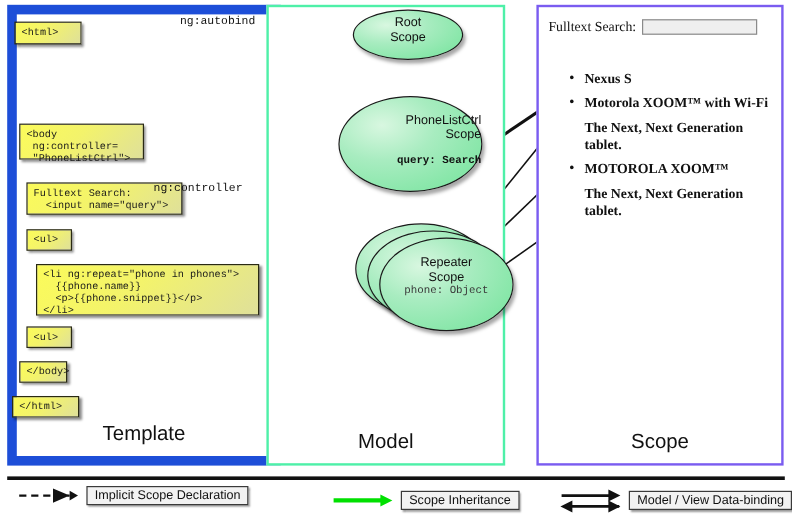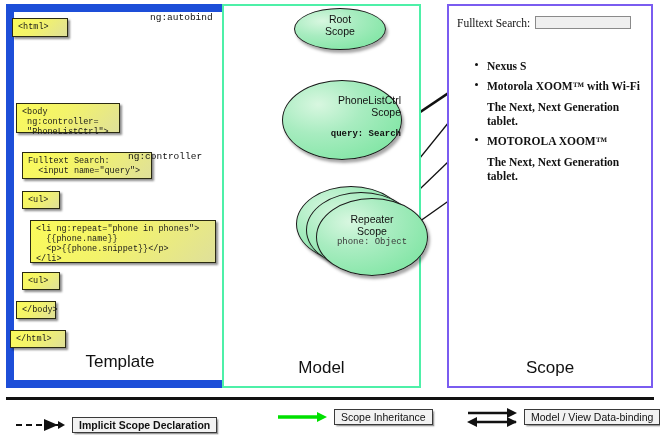--- a/index.html
+++ b/index.html
@@ -85,21 +85,21 @@
   
   .legend-rule{position:absolute;left:6px;top:397px;width:648px;height:3px;background:#111;}
   .legend{position:absolute;left:0;top:405px;width:660px;height:30px;}
   .legend-item{position:absolute;display:flex;align-items:center;gap:6px;}
   .legend-box{
     border:1px solid #3a3a3a;background:#f2f2f2;
     box-shadow:1.5px 1.5px 1.5px rgba(0,0,0,.4);
     padding:1px 6px;font-size:10.5px;color:#111;
     font-family:"Liberation Sans", sans-serif;white-space:nowrap;
   }
-  .lg1{left:14px;top:12px;font-weight:bold;}
+  .lg1{left:14px;top:0;}
   .lg2{left:276px;top:4px;}
   .lg3{left:466px;top:0px;}
 
   svg{position:absolute;left:0;top:0;width:660px;height:435px;pointer-events:none;}
 </style>
 </head>
 <body>
 
 <div id="stage">
 

